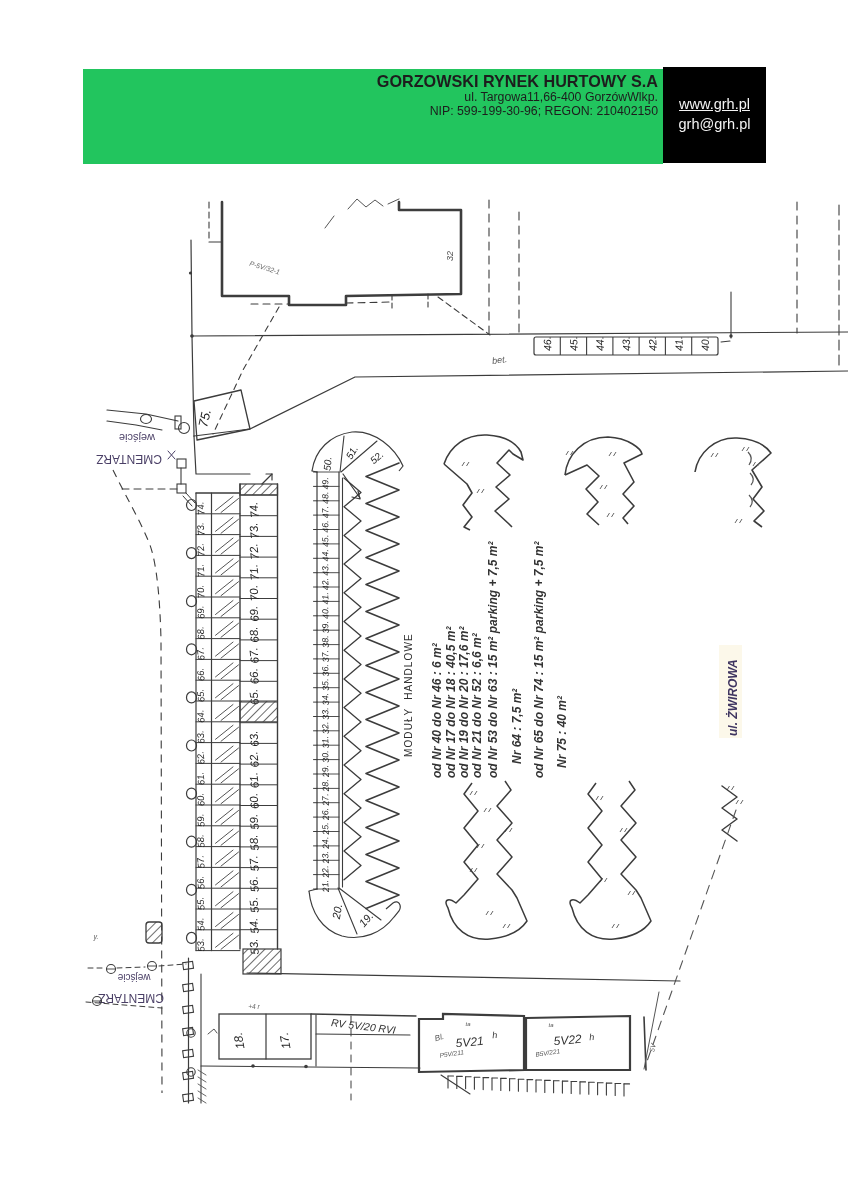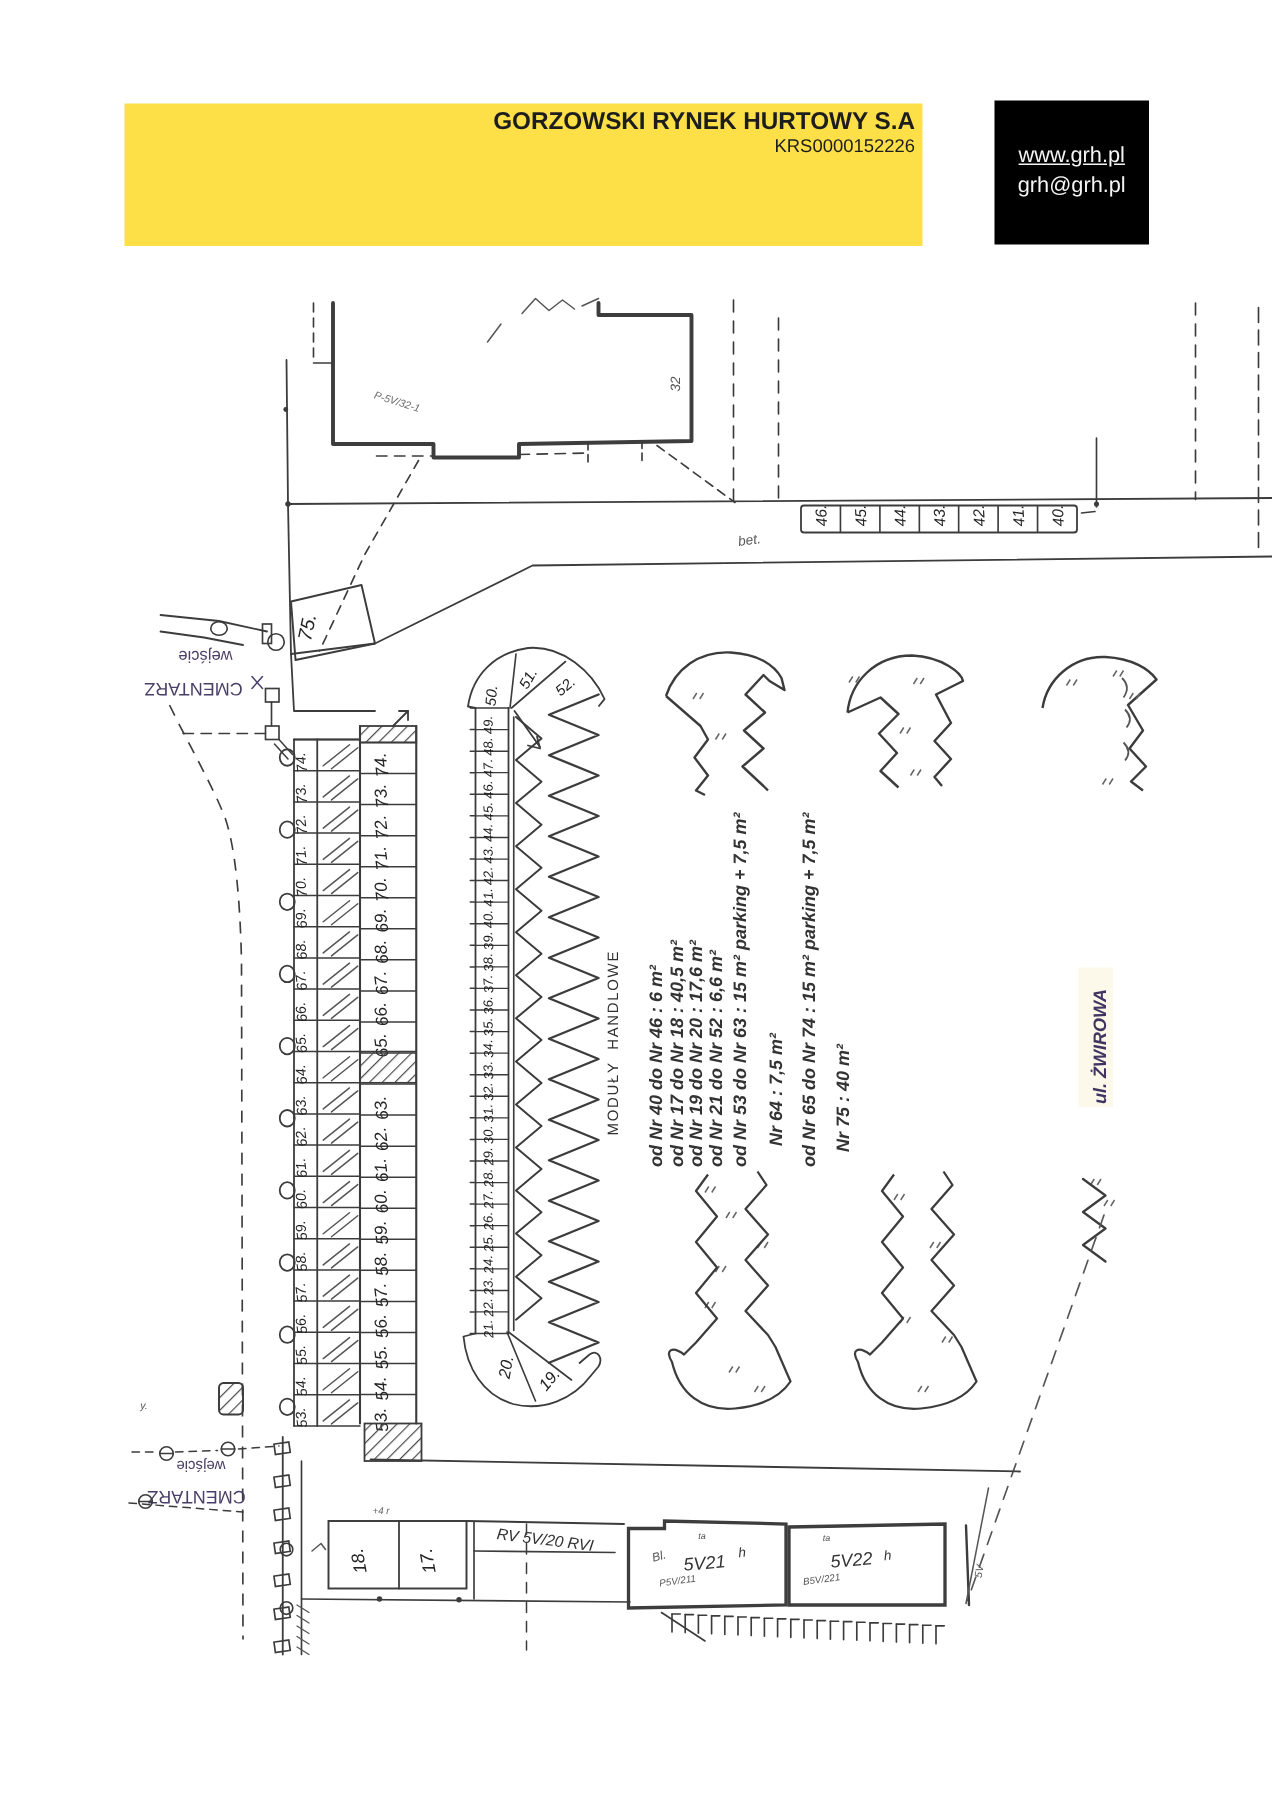--- a/index.html
+++ b/index.html
@@ -1,16 +1,16 @@
 <!DOCTYPE html>
 <html><head><meta charset="utf-8">
 <style>
 html,body{margin:0;padding:0;background:#ffffff;width:848px;height:1200px;overflow:hidden;}
 body{font-family:"Liberation Sans", sans-serif;}
-#hdr{position:absolute;left:83px;top:69px;width:532px;height:95px;background:#fde047;}
+#hdr{position:absolute;left:83px;top:69px;width:580px;height:95px;background:#22c55e;}
 #hdrtext{position:absolute;right:5px;top:3px;width:570px;text-align:right;color:#1d1d1d;font-size:12.3px;line-height:14px;}
 #hdrtext .t{font-weight:bold;font-size:16.2px;line-height:18px;}
 #blk{position:absolute;left:663px;top:67px;width:103px;height:96px;background:#000;color:#f4f4f4;text-align:center;font-size:14.5px;}
 #blk .w{margin-top:29px;text-decoration:underline;}
 #blk .g{margin-top:4px;}
 svg{position:absolute;left:0;top:0;}
 </style></head>
 <body>
 
 <svg width="848" height="1200" viewBox="0 0 848 1200">
@@ -556,19 +556,20 @@
 <line x1="159.0" y1="966.0" x2="186.0" y2="964.0" stroke="#3c3c3c" stroke-width="1.0" stroke-dasharray="5 4" stroke-linecap="round"></line>
 <line x1="86.0" y1="1002.0" x2="162.0" y2="1008.0" stroke="#3c3c3c" stroke-width="1.0" stroke-dasharray="5 4" stroke-linecap="round"></line>
 
 <rect x="146" y="922" width="16" height="21" rx="3" fill="url(#hat)" stroke="#3c3c3c" stroke-width="1.3"></rect>
 <text transform="translate(96.0,939.0)" fill="#555" text-anchor="middle" style="font-family:'Liberation Sans',sans-serif;font-size:7px;font-style:italic;">y.</text>
 </svg>
 
 <div id="hdr">
   <div id="hdrtext">
     <div class="t">GORZOWSKI RYNEK HURTOWY S.A</div>
-    <div>KRS0000152226</div>
+    <div>ul. Targowa11,66-400 GorzówWlkp.</div>
+    <div>NIP: 599-199-30-96; REGON: 210402150</div>
   </div>
 </div>
 
 <div id="blk">
   <div class="w">www.grh.pl</div>
   <div class="g">grh@grh.pl</div>
 </div>
 </body></html>

